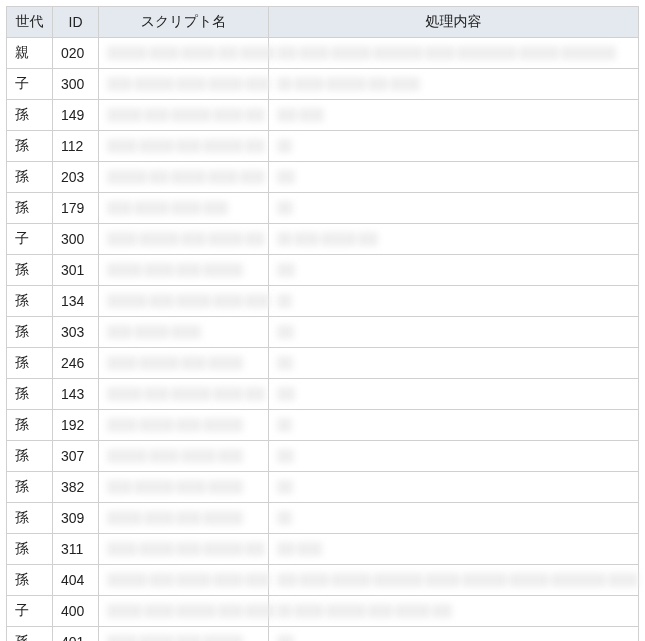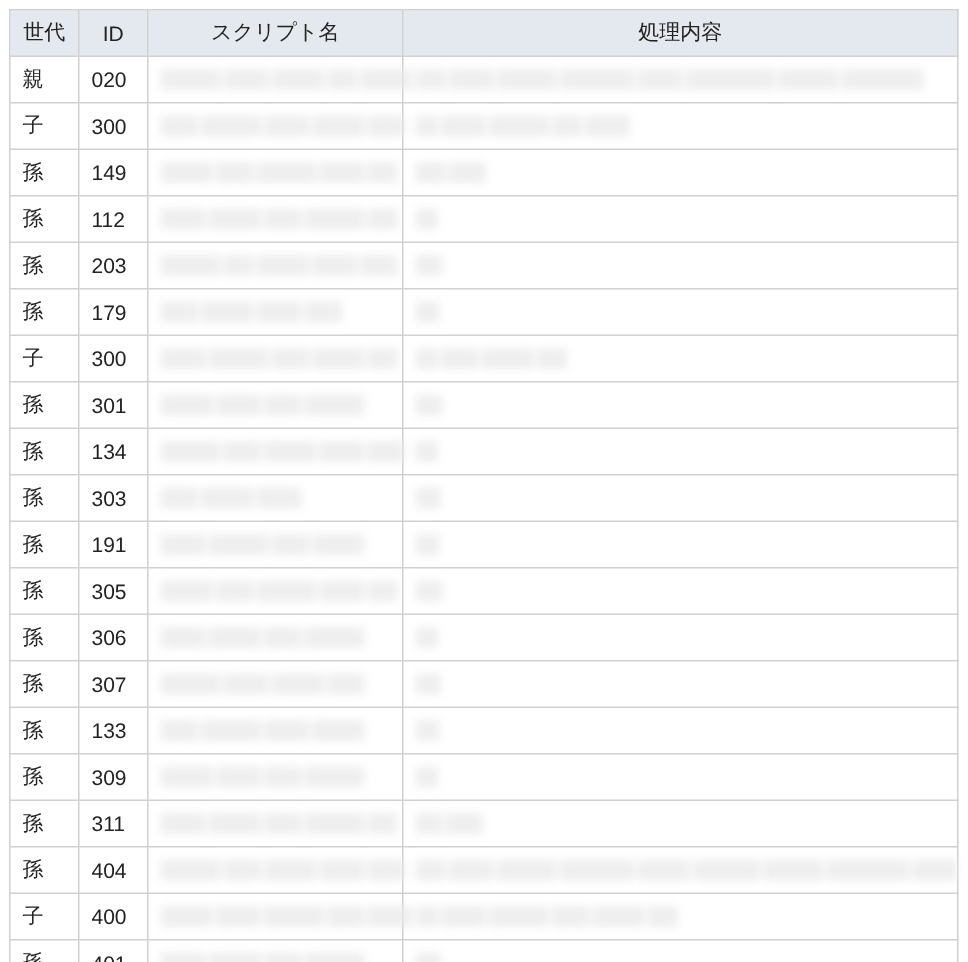--- a/index.html
+++ b/index.html
@@ -220,56 +220,56 @@
           </div>
         </td>
         <td>
           <div class="blur-wrap">
             <span class="blk" style="width: 17px;"></span>
           </div>
         </td>
       </tr>
       <tr>
         <td class="gen">孫</td>
-        <td class="id">191</td>
+        <td class="id">246</td>
         <td>
           <div class="blur-wrap">
             <span class="blk" style="width: 30px;"></span>
             <span class="blk" style="width: 40px;"></span>
             <span class="blk" style="width: 25px;"></span>
             <span class="blk" style="width: 35px;"></span>
           </div>
         </td>
         <td>
           <div class="blur-wrap">
             <span class="blk" style="width: 16px;"></span>
           </div>
         </td>
       </tr>
       <tr>
         <td class="gen">孫</td>
-        <td class="id">305</td>
+        <td class="id">143</td>
         <td>
           <div class="blur-wrap">
             <span class="blk" style="width: 35px;"></span>
             <span class="blk" style="width: 25px;"></span>
             <span class="blk" style="width: 40px;"></span>
             <span class="blk" style="width: 30px;"></span>
             <span class="blk" style="width: 20px;"></span>
           </div>
         </td>
         <td>
           <div class="blur-wrap">
             <span class="blk" style="width: 18px;"></span>
           </div>
         </td>
       </tr>
       <tr>
         <td class="gen">孫</td>
-        <td class="id">306</td>
+        <td class="id">192</td>
         <td>
           <div class="blur-wrap">
             <span class="blk" style="width: 30px;"></span>
             <span class="blk" style="width: 35px;"></span>
             <span class="blk" style="width: 25px;"></span>
             <span class="blk" style="width: 40px;"></span>
           </div>
         </td>
         <td>
           <div class="blur-wrap">
@@ -289,21 +289,21 @@
           </div>
         </td>
         <td>
           <div class="blur-wrap">
             <span class="blk" style="width: 17px;"></span>
           </div>
         </td>
       </tr>
       <tr>
         <td class="gen">孫</td>
-        <td class="id">133</td>
+        <td class="id">382</td>
         <td>
           <div class="blur-wrap">
             <span class="blk" style="width: 25px;"></span>
             <span class="blk" style="width: 40px;"></span>
             <span class="blk" style="width: 30px;"></span>
             <span class="blk" style="width: 35px;"></span>
           </div>
         </td>
         <td>
           <div class="blur-wrap">

